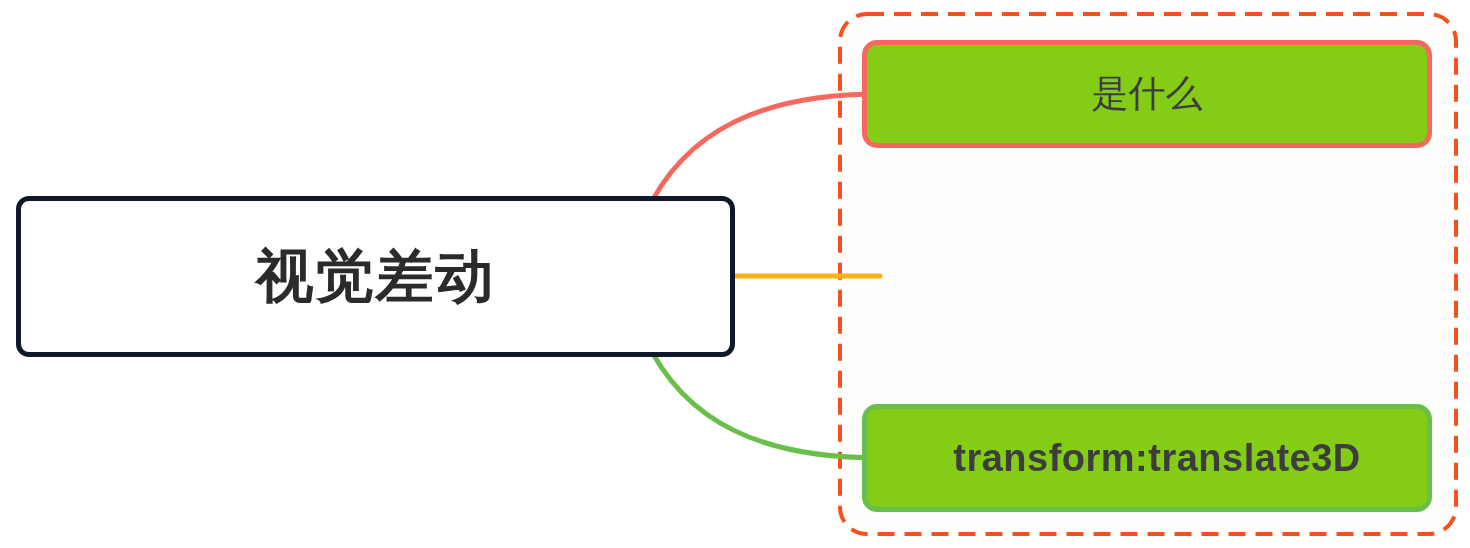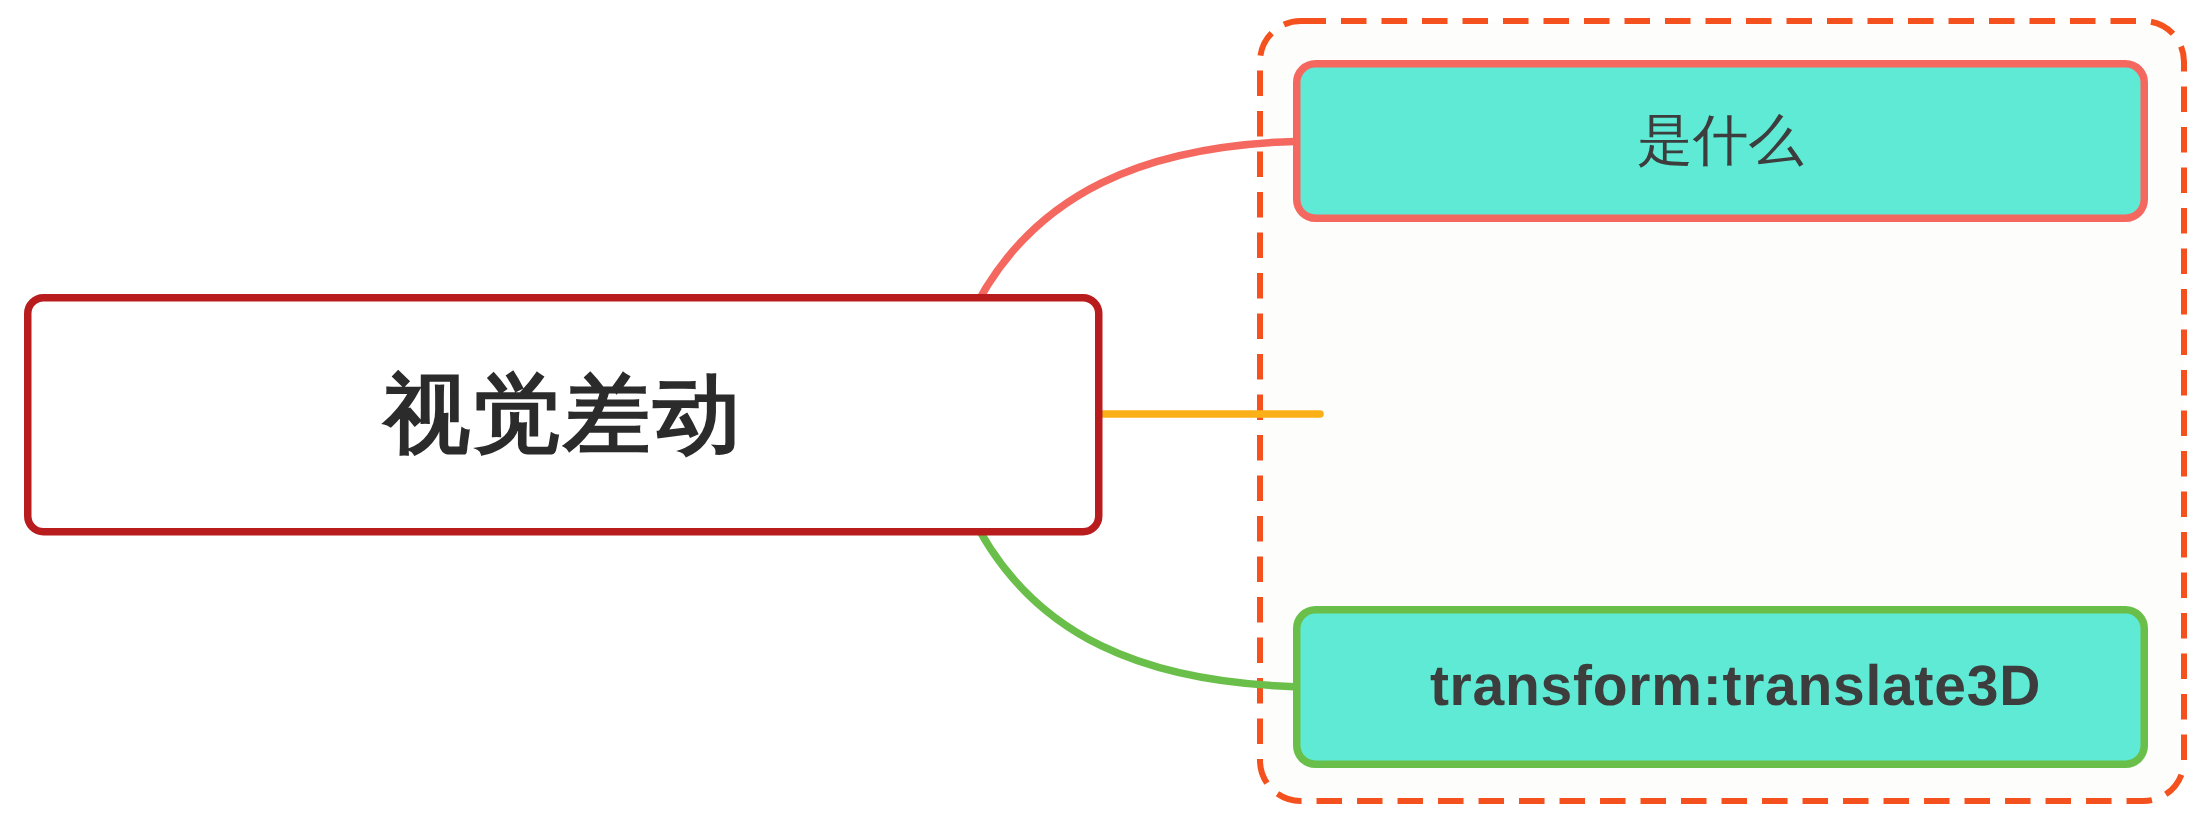--- a/index.html
+++ b/index.html
@@ -21,27 +21,27 @@
     width: 1470px;
     height: 548px;
     z-index: 1;
   }
   .node {
     position: absolute;
     box-sizing: border-box;
     display: flex;
     align-items: center;
     justify-content: center;
-    background: #5eead4;
+    background: #84cc16;
     z-index: 2;
   }
   #root-node {
     left: 16px; top: 196px;
     width: 719px; height: 161px;
-    border: 5px solid #b91c1c;
+    border: 5px solid #0f172a;
     border-radius: 13px;
     background: #ffffff;
   }
   #root-node .root-label {
     font-size: 58px;
     font-weight: 800;
     color: #2b2b2b;
     letter-spacing: 2px;
     white-space: nowrap;
   }

